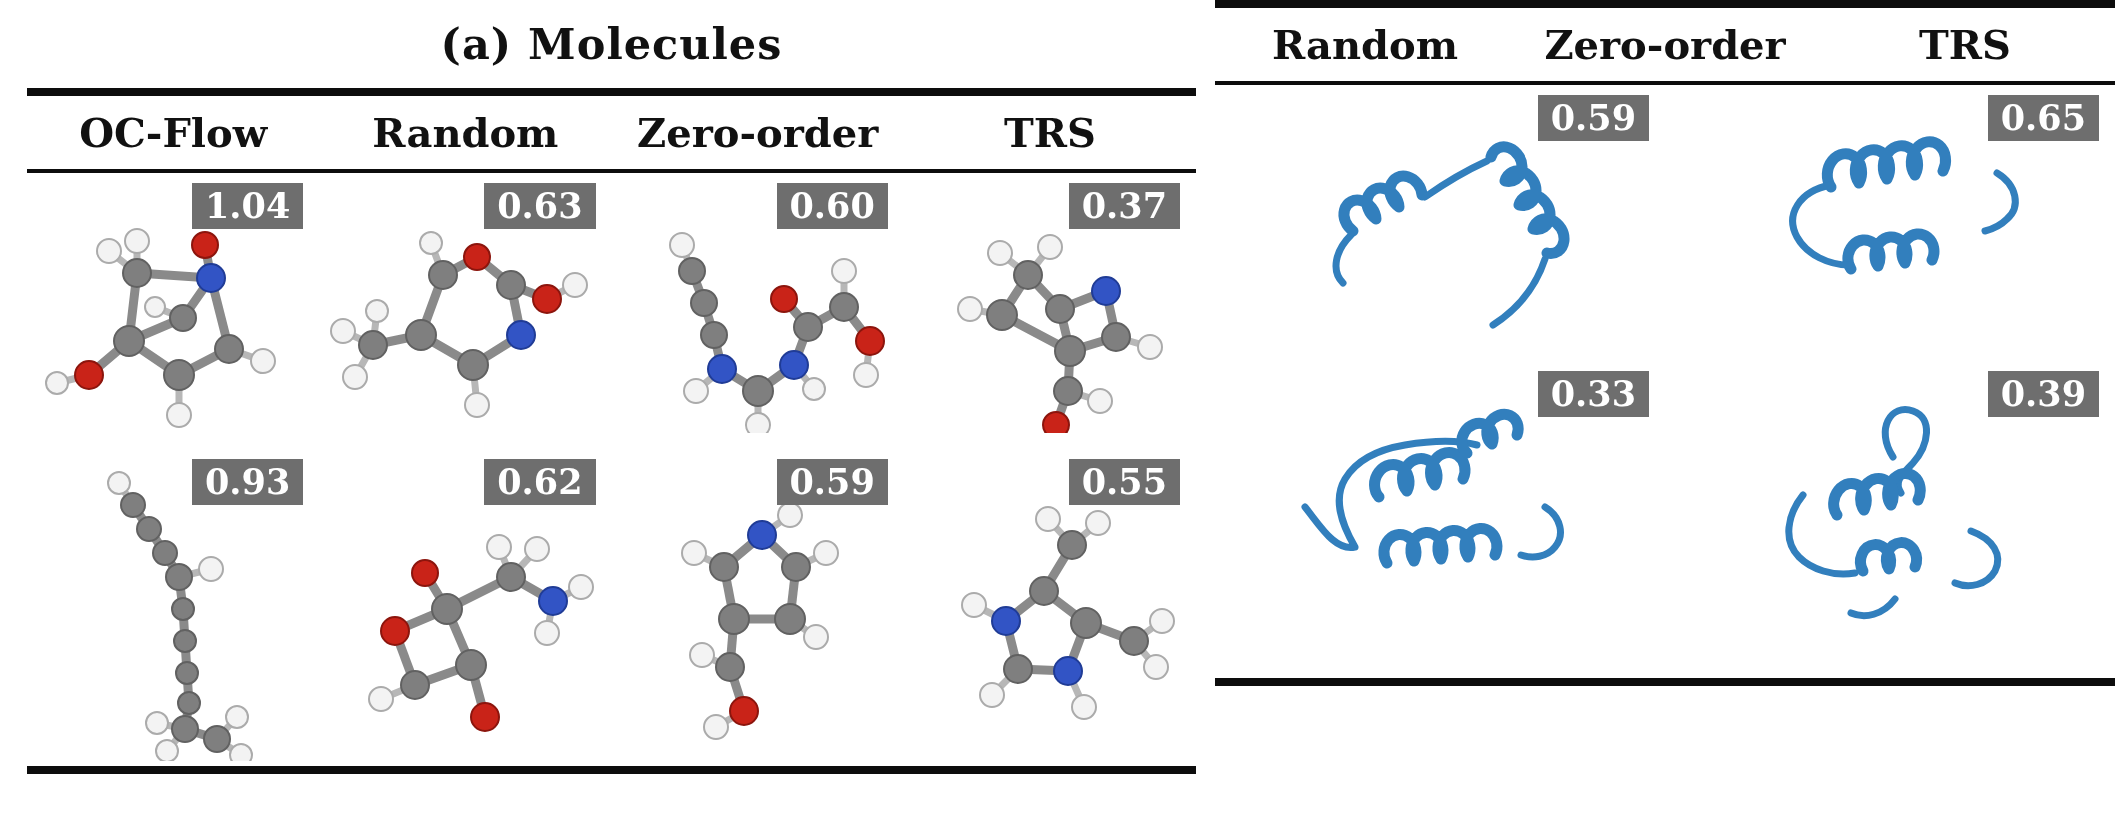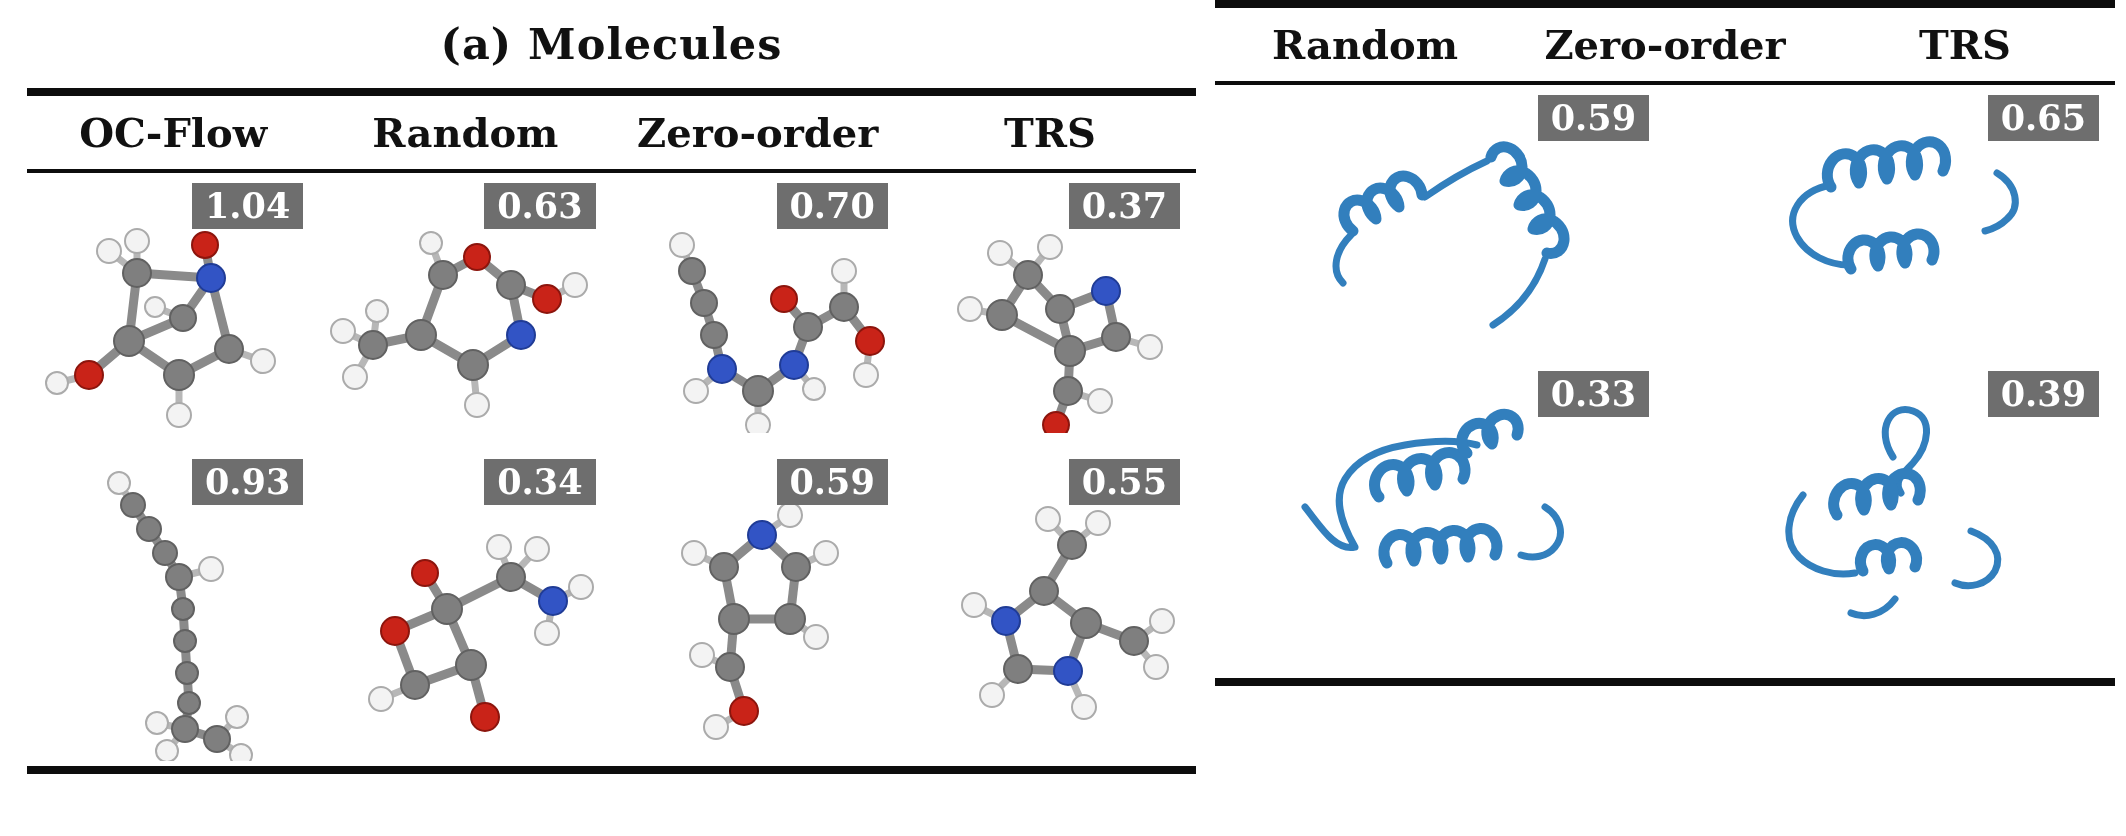--- a/index.html
+++ b/index.html
@@ -130,21 +130,21 @@
             <circle class="H" cx="106" cy="20" r="11"></circle>
               <circle class="H" cx="250" cy="62" r="12"></circle>
               <circle class="H" cx="152" cy="182" r="12"></circle>
             <circle class="H" cx="18" cy="108" r="12"></circle>
               <circle class="H" cx="30" cy="154" r="12"></circle>
               <circle class="H" cx="52" cy="88" r="11"></circle>
           </g>
         </svg>
       </div>
       <div class="cell">
-        <span class="badge">0.70</span>
+        <span class="badge">0.60</span>
         <svg class="art" width="280" height="210" viewBox="0 0 280 210">
           <g>
             <line class="bond t" x1="64" y1="22" x2="74" y2="48"></line>
               <line class="bond" x1="74" y1="48" x2="86" y2="80"></line>
             <line class="bond" x1="86" y1="80" x2="96" y2="112"></line>
               <line class="bond" x1="96" y1="112" x2="104" y2="146"></line>
             <line class="bond t" x1="104" y1="146" x2="78" y2="168"></line>
               <line class="bond" x1="104" y1="146" x2="140" y2="168"></line>
             <line class="bond t" x1="140" y1="168" x2="140" y2="202"></line>
               <line class="bond" x1="140" y1="168" x2="176" y2="142"></line>
@@ -249,21 +249,21 @@
               <circle class="C" cx="152" cy="258" r="13"></circle>
               <circle class="H" cx="124" cy="252" r="11"></circle>
             <circle class="H" cx="134" cy="280" r="11"></circle>
               <circle class="C" cx="184" cy="268" r="13"></circle>
               <circle class="H" cx="204" cy="246" r="11"></circle>
             <circle class="H" cx="208" cy="284" r="11"></circle>
           </g>
         </svg>
       </div>
       <div class="cell">
-        <span class="badge">0.34</span>
+        <span class="badge">0.62</span>
         <svg class="art" width="280" height="290" viewBox="0 0 280 290">
           <g>
             <line class="bond" x1="70" y1="160" x2="122" y2="138"></line>
               <line class="bond" x1="122" y1="138" x2="146" y2="194"></line>
             <line class="bond" x1="146" y1="194" x2="90" y2="214"></line>
               <line class="bond" x1="90" y1="214" x2="70" y2="160"></line>
             <line class="bond" x1="122" y1="138" x2="100" y2="102"></line>
               <line class="bond" x1="146" y1="194" x2="160" y2="246"></line>
             <line class="bond t" x1="90" y1="214" x2="56" y2="228"></line>
               <line class="bond" x1="122" y1="138" x2="186" y2="106"></line>

